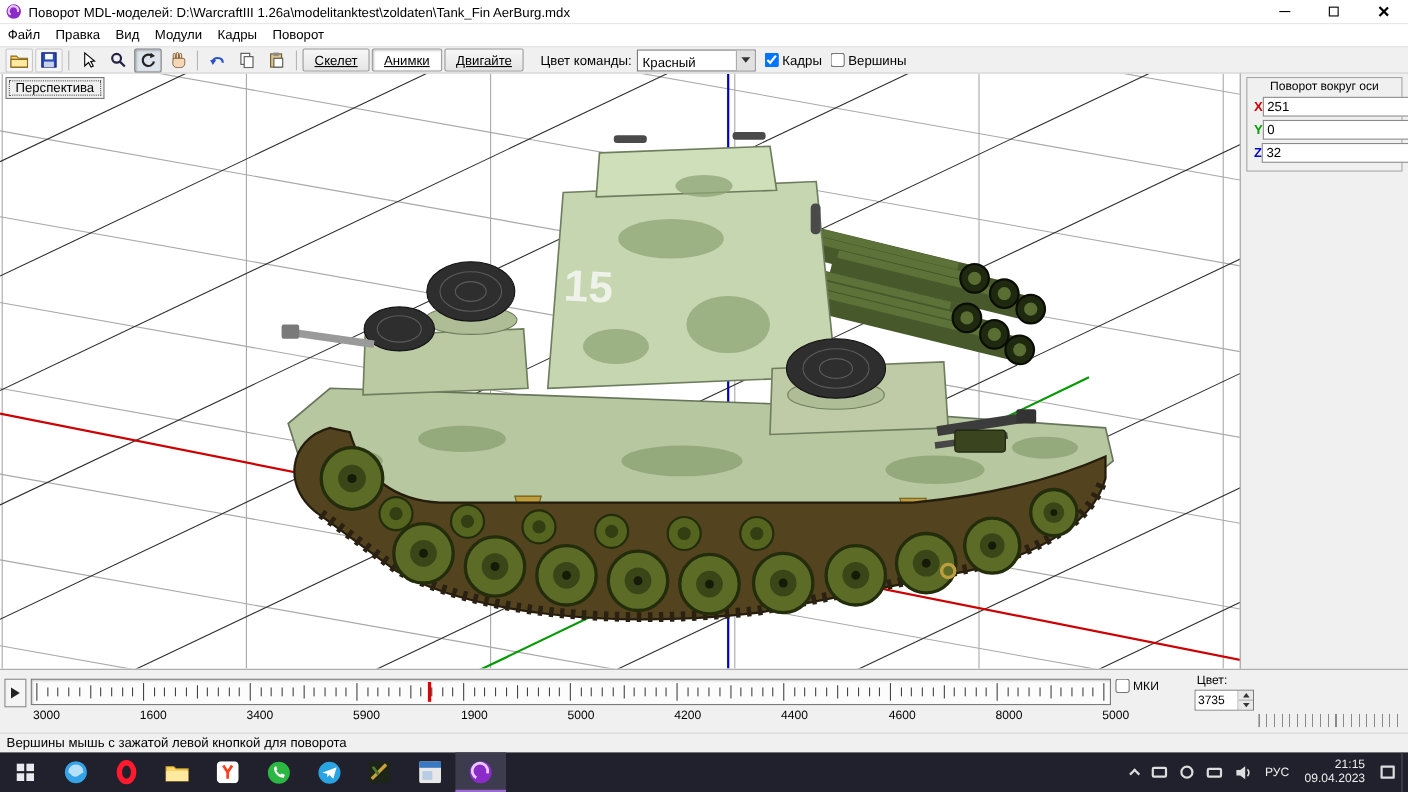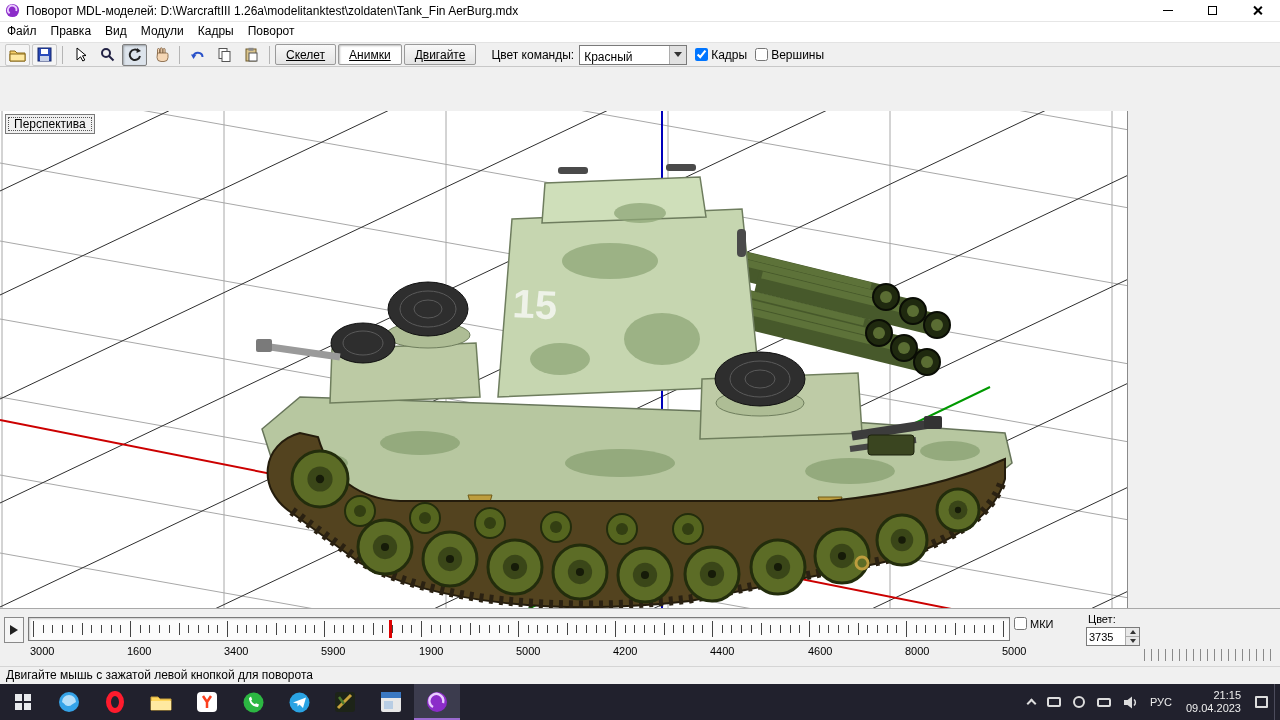--- a/index.html
+++ b/index.html
@@ -31,21 +31,21 @@
   .tab-btn{height:21px;padding:2px 10px;border:1px solid #9a9a9a;background:linear-gradient(#f8f8f8,#e4e4e4);margin:0 1px;font-size:12px;text-decoration:underline;border-radius:2px;}
   .tab-btn.active{background:#ffffff;box-shadow:inset 1px 1px 2px rgba(0,0,0,.25);}
   #team-color-label{margin:0 5px 0 14px;}
   #team-color-select{width:108px;height:20px;border:1px solid #7a7a7a;background:#fff;display:flex;align-items:flex-end;position:relative;padding-left:4px;}
   #team-color-select .dd{position:absolute;right:0;top:0;width:17px;height:18px;background:#e1e1e1;border-left:1px solid #adadad;display:flex;align-items:center;justify-content:center;}
   .tri-down{width:0;height:0;border-left:4px solid transparent;border-right:4px solid transparent;border-top:5px solid #333;}
   .chk-wrap{display:flex;align-items:center;margin-left:8px;}
   .chk-wrap input{margin-right:3px;}
 
   
-  #main{position:absolute;top:67px;left:0;width:1280px;height:541px;margin-top:44px;}
+  #main{position:absolute;top:67px;left:0;width:1280px;height:541px;}
   #viewport{position:absolute;left:0;top:0;width:1128px;height:541px;background:#ffffff;border-right:1px solid #8a8a8a;overflow:hidden;}
   #vp-label{position:absolute;left:5px;top:3px;border:1px solid #7a7a7a;background:#f0f0f0;padding:2px 8px;font-size:12px;outline:1px dotted #555;outline-offset:-4px;z-index:5;}
   #vp-svg{position:absolute;left:0;top:0;}
 
   
   #sidepanel{position:absolute;left:1128px;top:0;width:152px;height:541px;background:#f0f0f0;}
   #rot-box{position:absolute;left:5px;top:3px;width:142px;height:86px;border:1px solid #a8a8a8;background:#f0f0f0;}
   #rot-title{display:block;text-align:center;font-size:11px;padding-top:2px;}
   .axis-row{display:flex;align-items:center;margin:3px 4px 0 6px;height:18px;}
   .axis-label{width:14px;font-weight:bold;font-size:12px;}
@@ -363,20 +363,37 @@
         <ellipse cx="760" cy="268" rx="15" ry="9" fill="none" stroke="#5a5a5a"></ellipse>
         <line x1="852" y1="325" x2="930" y2="313" stroke="#3c3c3c" stroke-width="9"></line>
         <line x1="850" y1="338" x2="916" y2="329" stroke="#474747" stroke-width="6"></line>
         <rect x="924" y="305" width="18" height="13" rx="2" fill="#333"></rect>
         <rect x="868" y="324" width="46" height="20" rx="3" fill="#3a4520" stroke="#1c220c"></rect>
         <circle cx="862" cy="452" r="6" fill="none" stroke="#bd9d3e" stroke-width="3"></circle>
       </g>
     </svg>
   </div>
 
+  <div id="sidepanel">
+    <div id="rot-box">
+      <span id="rot-title">Поворот вокруг оси</span>
+      <div class="axis-row">
+        <span class="axis-label x">X</span>
+        <input class="axis-input" value="251" style="">
+      </div>
+      <div class="axis-row">
+        <span class="axis-label y">Y</span>
+        <input class="axis-input" value="0" style="">
+      </div>
+      <div class="axis-row">
+        <span class="axis-label z">Z</span>
+        <input class="axis-input" value="32" style="">
+      </div>
+    </div>
+  </div>
 </div>
 
 <div id="timeline">
   <div id="play-btn">
       <div class="tri-right"></div>
     </div>
   <div id="tl-slider">
     <div id="tl-marker" style="left: 360.475px;"></div>
   <div class="tl-tick" style="left: 4px; height: 16px; top: 3px;"></div>
       <div class="tl-tick" style="left: 13.7px; height: 8px; top: 7px;"></div>
@@ -504,21 +521,21 @@
         </div>
       <div class="spin-b">
           <span class="tri-dn-s"></span>
         </div>
     </div>
   </div>
   <div id="frame-trackbar"></div>
 </div>
 
 <div id="statusbar">
-  <span>Двигайте мышь с зажатой левой кнопкой для поворота</span>
+  <span>Вершины мышь с зажатой левой кнопкой для поворота</span>
 </div>
 
 <div id="taskbar">
   <div class="tb-slot">
     <svg width="16" height="16">
         <rect x="0" y="0" width="7" height="7" fill="#e8eaed"></rect>
         <rect x="9" y="0" width="7" height="7" fill="#e8eaed"></rect>
         <rect x="0" y="9" width="7" height="7" fill="#e8eaed"></rect>
         <rect x="9" y="9" width="7" height="7" fill="#e8eaed"></rect>
       </svg>

